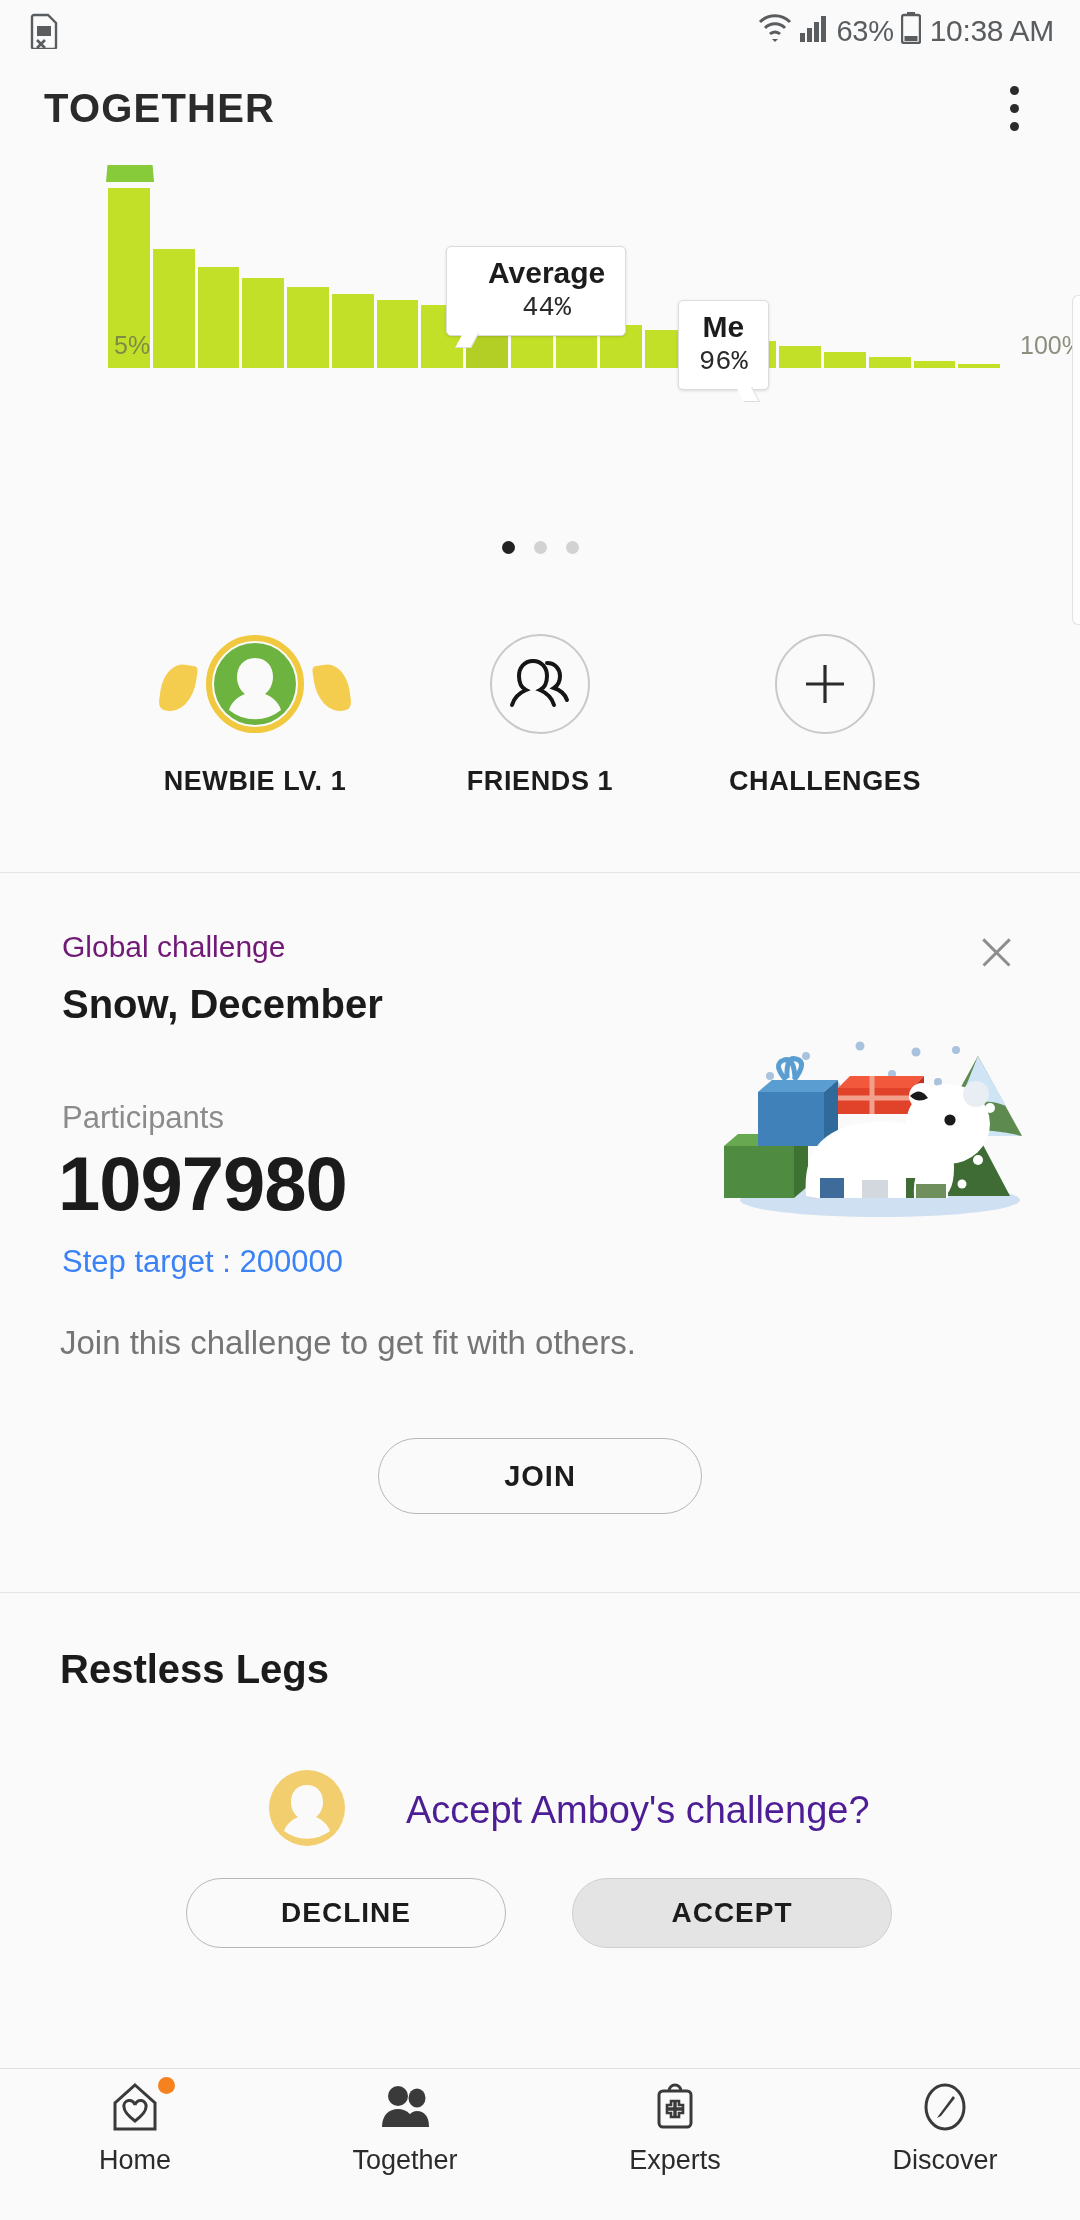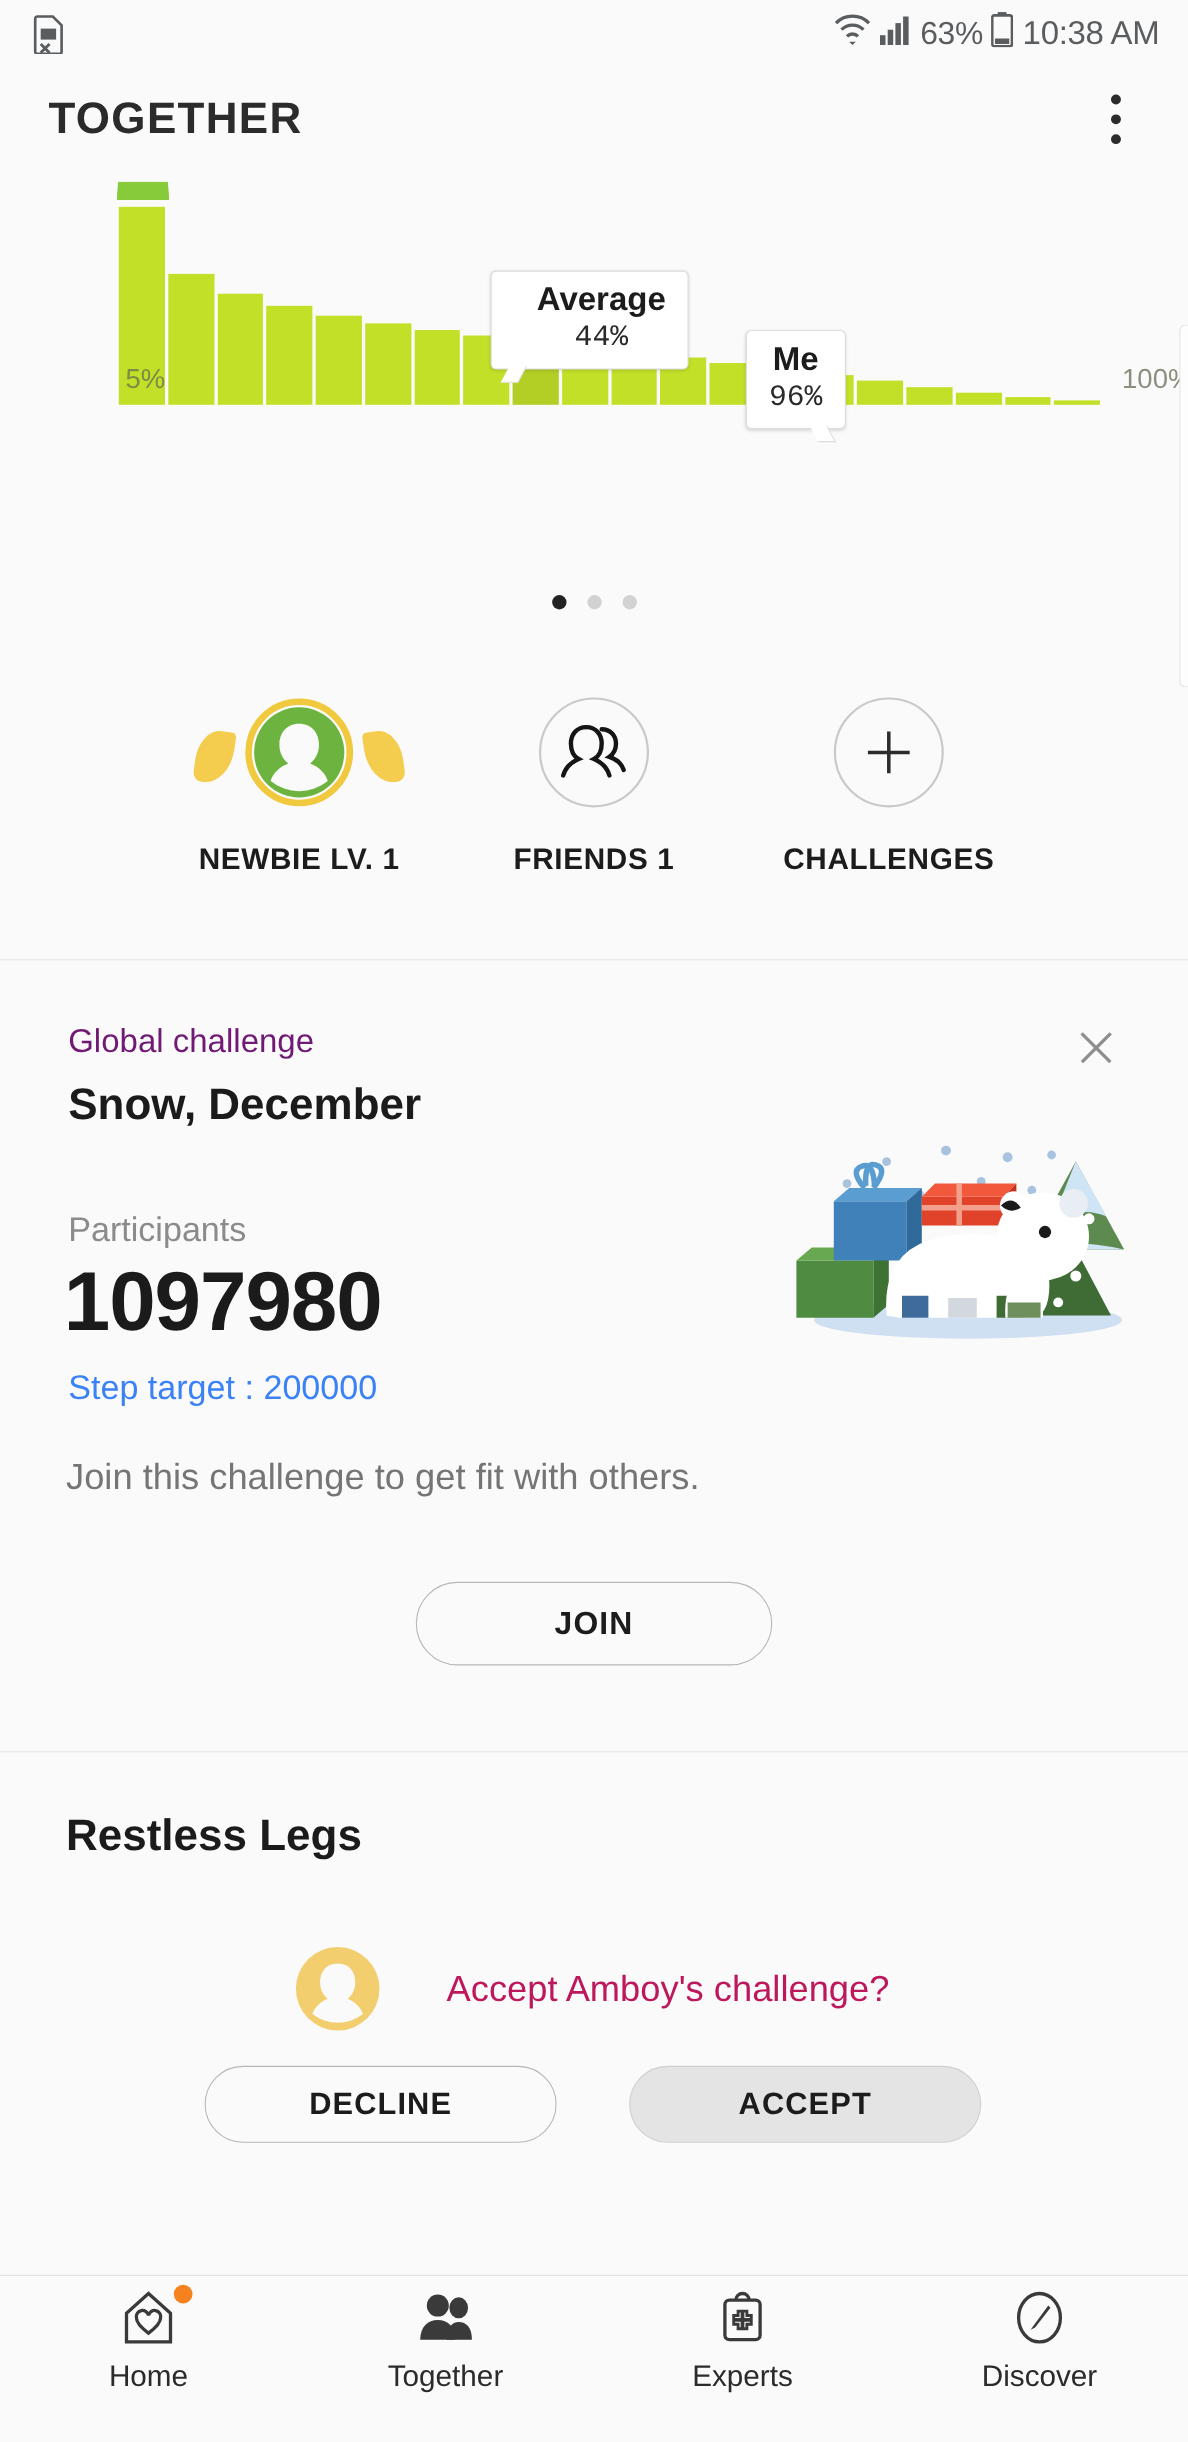--- a/index.html
+++ b/index.html
@@ -89,21 +89,21 @@
   .dots {
     position:absolute; top:541px; left:0; width:1080px;
     display:flex; justify-content:center; gap:19px;
   }
   .dots i { width:13px; height:13px; border-radius:50%; background:#d2d2d2; display:block; }
   .dots i.on { background:#222; }
 
   
   .profiles {
     position:absolute; top:630px; left:0; width:1080px; height:150px;
-    display:flex; justify-content:center; align-items:flex-start; gap:0;
+    display:flex; justify-content:center; align-items:flex-start; gap:17px;
   }
   .prof { width:268px; display:flex; flex-direction:column; align-items:center; }
   .prof-ico { position:relative; width:108px; height:108px; }
   .prof-label {
     margin-top:28px; font-size:27px; font-weight:bold;
     color:#1c1c1c; letter-spacing:.6px; white-space:nowrap;
   }
   .circ {
     width:100px; height:100px; border-radius:50%;
     border:2px solid #c9c9c9; background:#fafafa;
@@ -141,21 +141,21 @@
     border:1.6px solid #b7b7b7; border-radius:40px; background:#fafafa;
     display:flex; align-items:center; justify-content:center;
     font-size:29px; font-weight:bold; color:#1c1c1c; letter-spacing:1px;
   }
   .gc-art { position:absolute; right:40px; top:150px; width:330px; height:190px; }
 
   
   .rl { position:absolute; top:1593px; left:0; width:1080px; height:462px; }
   .rl-title { position:absolute; left:60px; top:54px; font-size:40px; font-weight:bold; color:#1b1b1b; }
   .rl-avatar { position:absolute; left:262px; top:170px; width:90px; height:90px; }
-  .rl-text { position:absolute; left:406px; top:196px; font-size:33px; color:#be185d; }
+  .rl-text { position:absolute; left:406px; top:196px; font-size:38px; color:#4c1d95; }
   .rl-btn {
     position:absolute; top:285px; height:70px; border-radius:40px;
     display:flex; align-items:center; justify-content:center;
     font-size:28px; font-weight:bold; color:#1c1c1c; letter-spacing:1px;
   }
   .rl-decline { left:186px; width:320px; border:1.6px solid #b7b7b7; background:#fafafa; }
   .rl-accept  { left:572px; width:320px; border:1.6px solid #cfcfcf; background:#e4e4e4; }
 
   
   .bottomnav {

